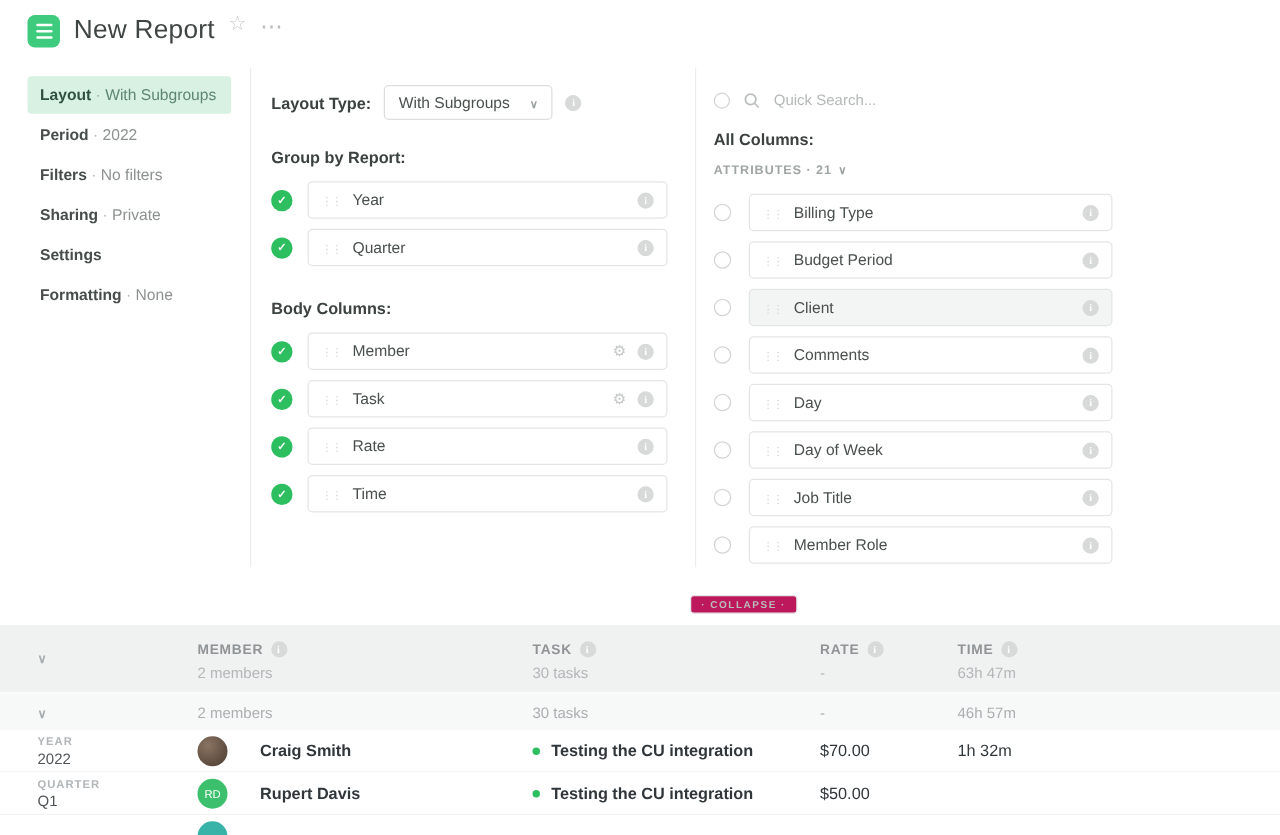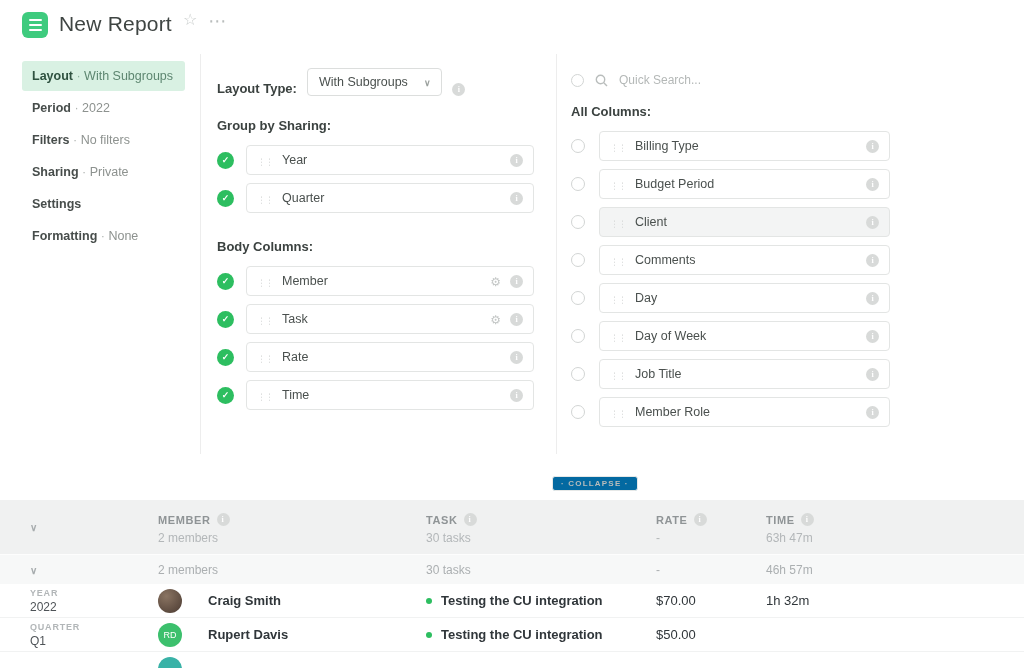--- a/index.html
+++ b/index.html
@@ -42,21 +42,21 @@
   .drag::after { content:"⋮⋮"; color:#d3d5d4; font-size:9px; letter-spacing:-1px; }
   .gear::after { content:"⚙"; color:#c4c7c6; font-size:12px; line-height:1; }
   .cbox { flex:1; height:30px; border:1px solid #e3e5e4; border-radius:4px; background:#fff;
     display:flex; align-items:center; gap:9px; padding:0 10px; cursor:grab; }
   .cbox .clabel { font-size:12.5px; color:#4a504e; }
   .cbox.muted { background:#f3f4f4; }
   .spacer { flex:1; }
 
   
   .panel.mid { left:200px; width:356px; padding:14px 22px 0 16px; }
-  .type-row { display:flex; align-items:flex-end; gap:10px; }
+  .type-row { display:flex; align-items:center; gap:10px; }
   .type-label { font-size:13px; font-weight:700; color:#3b4240; }
   .select { display:flex; align-items:center; gap:16px; border:1px solid #dcdedd; border-radius:4px;
     padding:6px 11px; font-size:12.5px; color:#4a504e; background:#fff; cursor:pointer; }
   .panel.mid h3.group-h { margin:22px 0 12px; }
   .panel.mid h3.body-h { margin:26px 0 12px; }
   .crow { display:flex; align-items:center; gap:12px; margin-bottom:8px; }
   .check { width:17px; height:17px; border-radius:50%; background:#2dbe60; color:#fff;
     display:flex; align-items:center; justify-content:center; flex:none; }
   .check::after { content:"✓"; font-size:9px; font-weight:700; }
 
@@ -68,21 +68,21 @@
   .search-input { border:none; outline:none; font-size:12px; color:#be185d; flex:1;
     font-family:"Liberation Sans", sans-serif; background:transparent; }
   .search-input::placeholder { color:#b4b8b7; }
   .panel.right h3 { margin:8px 0 12px; }
   .attr-label { font-size:10px; font-weight:700; color:#9fa5a3; letter-spacing:.8px;
     margin:0 0 13px; display:flex; align-items:center; gap:5px; cursor:pointer; }
   .arow { display:flex; align-items:center; gap:14px; margin-bottom:8px; }
 
   
   .collapse-pill { position:absolute; top:476px; left:552px; height:15px; padding:0 8px;
-    border:1px solid #e6e8e7; border-radius:3px; background:#0369a1; font-size:8px; font-weight:700;
+    border:1px solid #e6e8e7; border-radius:3px; background:#be185d; font-size:8px; font-weight:700;
     letter-spacing:1.2px; color:#b8bcbb; display:flex; align-items:center; cursor:pointer; }
 
   
   .report-table { position:absolute; top:500px; left:0; right:0; bottom:0; }
   .grid { display:grid; grid-template-columns:150px 268px 230px 110px 1fr; }
   .thead { background:#f0f1f1; height:54px; }
   .thead .cell { padding-top:13px; padding-left:8px; }
   .thead .gutter { padding-left:30px; padding-top:17px; }
   .th { display:flex; align-items:center; gap:6px; font-size:11px; font-weight:700;
     letter-spacing:.6px; color:#8f9496; }
@@ -154,21 +154,21 @@
   <section class="panel mid">
     <div class="type-row">
       <span class="type-label">Layout Type:</span>
       <div class="select">
         <span>With Subgroups</span>
         <span class="chev"></span>
       </div>
       <span class="info"></span>
     </div>
 
-    <h3 class="group-h">Group by Sharing:</h3>
+    <h3 class="group-h">Group by Report:</h3>
 
     <div class="crow">
       <span class="check"></span>
       <div class="cbox">
         <span class="drag"></span>
         <span class="clabel">Year</span>
         <span class="spacer"></span>
         <span class="info"></span>
       </div>
     </div>
@@ -229,20 +229,24 @@
       <span class="radio"></span>
       <svg width="13" height="13" viewBox="0 0 13 13">
         <circle cx="5.5" cy="5.5" r="4.2" fill="none" stroke="#b9bdbc" stroke-width="1.4"></circle>
         <line x1="8.8" y1="8.8" x2="12" y2="12" stroke="#b9bdbc" stroke-width="1.4"></line>
       </svg>
       <input class="search-input" type="text" placeholder="Quick Search..." style="">
     </div>
 
     <h3>All Columns:</h3>
 
+    <div class="attr-label">
+      <span>ATTRIBUTES · 21</span>
+      <span class="chev"></span>
+    </div>
 
     <div class="arow">
       <span class="radio"></span>
       <div class="cbox">
         <span class="drag"></span>
         <span class="clabel">Billing Type</span>
         <span class="spacer"></span>
         <span class="info"></span>
       </div>
     </div>

